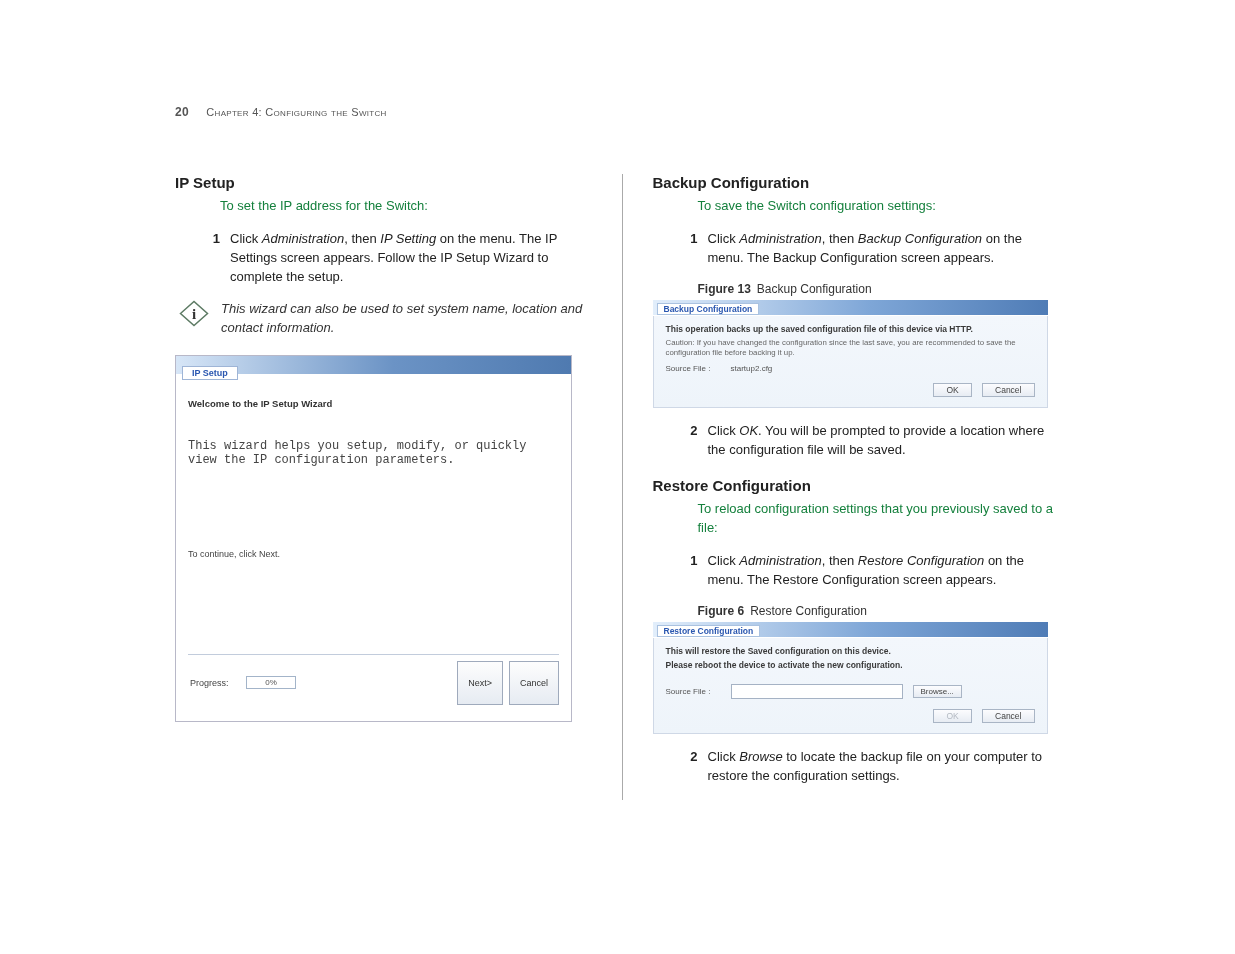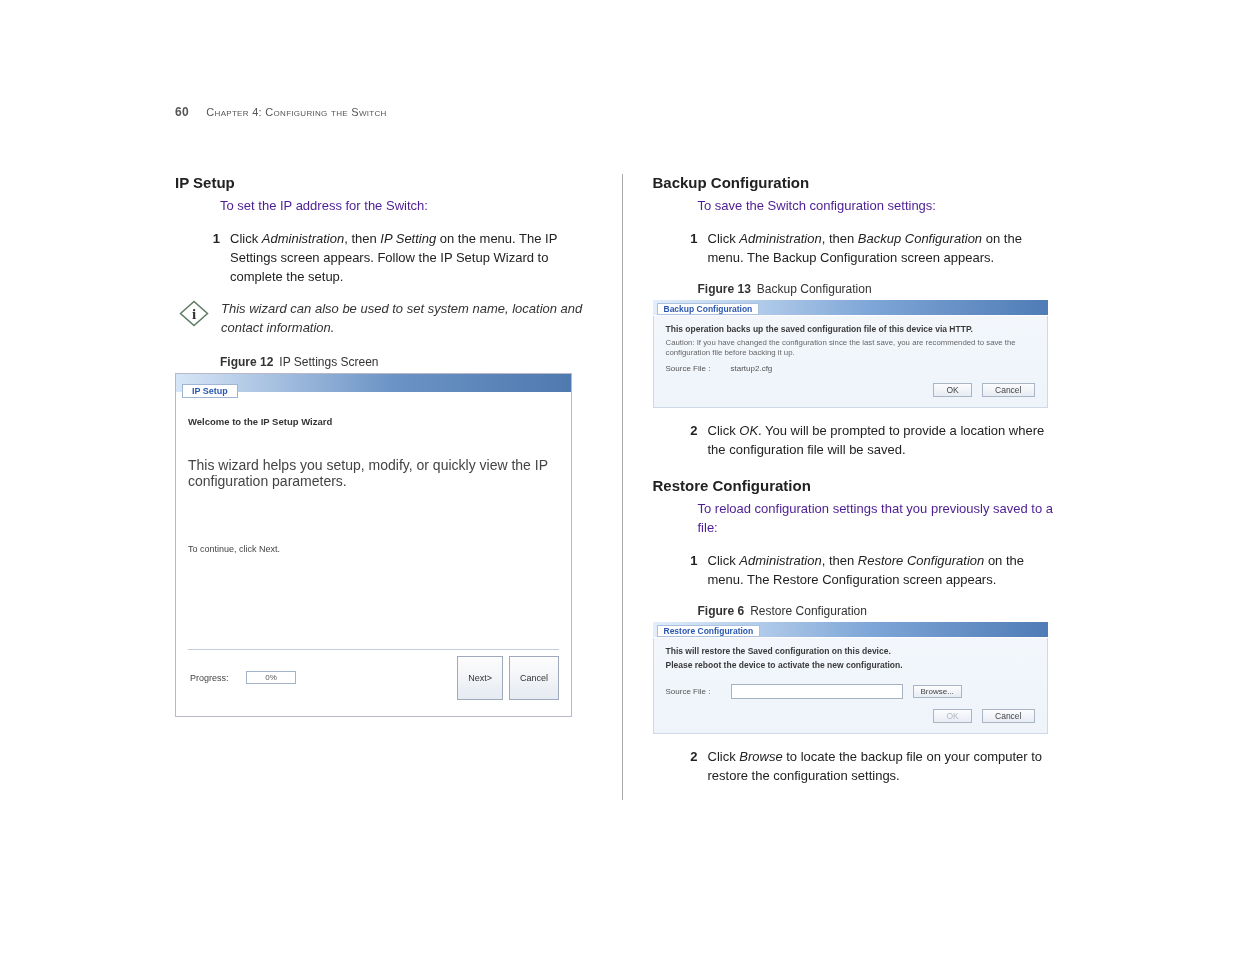--- a/index.html
+++ b/index.html
@@ -48,21 +48,21 @@
   h2.section {
     font-size: 15px;
     font-weight: bold;
     margin: 0 0 6px 0;
     color: #222;
   }
   .body-text {
     font-size: 13px;
     line-height: 1.45;
     margin: 0 0 14px 0;
-    color: #4c1d95;
+    color: #15803d;
     padding-left: 45px;
   }
   .step {
     display: flex;
     margin-bottom: 14px;
     font-size: 13px;
     line-height: 1.45;
     color: #222;
     padding-left: 20px;
   }
@@ -113,21 +113,21 @@
     font-size: 9px;
     font-weight: bold;
     border: 1px solid #9fb5d6;
     margin: -13px 0 0 6px;
     padding: 1px 9px 1px 9px;
     position: relative;
     top: -6px;
   }
   .wiz-body { padding: 8px 12px 8px 12px; }
   .wiz-welcome { font-weight: bold; font-size: 9.5px; margin: 4px 0 30px 0; color:#333;}
-  .wiz-p { font-size: 14px; margin-bottom: 55px; color:#444;}
+  .wiz-p { font-size: 12px; margin-bottom: 82px; color:#444;font-family:Liberation Mono, monospace;}
   .wiz-p2 { font-size: 9px; margin-bottom: 95px; color:#444;}
   .wiz-hr { border-top: 1px solid #c2ccdc; height:0; margin-bottom:6px;}
   .wiz-footer { display:flex; align-items:center; padding-bottom:8px;}
   .prog-label { font-size:9px; color:#444; margin-right:4px; width:52px; padding-left:2px;}
   .prog-bar { flex:0 0 48px; height:11px; border:1px solid #a3b4c9; font-size:8px; text-align:center; line-height:11px; background:#fff; color:#555;}
   .wiz-btn {
     font-size: 9px;
     padding: 16px 10px;
     border: 1px solid #9faabc;
     background: linear-gradient(#fdfdfd,#e6ebf2);
@@ -182,21 +182,21 @@
   .browse-btn {
     font-size:8px; padding:1px 7px; border:1px solid #a9b5c5;
     background:linear-gradient(#fcfcfe,#e7ecf3); color:#444;
   }
 </style>
 </head>
 <body>
 
 <div class="page">
   <div class="header-line">
-    <span class="pg">60</span>
+    <span class="pg">20</span>
     <span>Chapter 4: Configuring the Switch</span>
   </div>
 
   <div class="columns">
 
     <div class="col">
       <h2 class="section">IP Setup</h2>
       <p class="body-text">To set the IP address for the Switch:</p>
       <div class="step">
         <div class="num">1</div>
@@ -205,23 +205,20 @@
         </div>
       </div>
       <div class="tip">
         <div class="tip-icon">
           <svg viewBox="0 0 40 36" width="30" height="27">
             <polygon points="2,18 20,2 38,18 20,34" fill="none" stroke="#5c7a63" stroke-width="2"></polygon>
             <text x="20" y="25" text-anchor="middle" font-family="Georgia, serif" font-size="20" font-weight="bold" fill="#333">i</text>
           </svg>
         </div>
         <div class="tip-text">This wizard can also be used to set system name, location and contact information.</div>
-      </div>
-      <div class="figure-caption">
-        <b>Figure 12</b><span>IP Settings Screen</span>
       </div>
 
       <div class="wiz">
         <div class="wiz-bar"></div>
         <span class="wiz-tab">IP Setup</span>
         <div class="wiz-body">
           <div class="wiz-welcome">Welcome to the IP Setup Wizard</div>
           <div class="wiz-p">This wizard helps you setup, modify, or quickly view the IP configuration parameters.</div>
           <div class="wiz-p2">To continue, click Next.</div>
           <div class="wiz-hr"></div>

